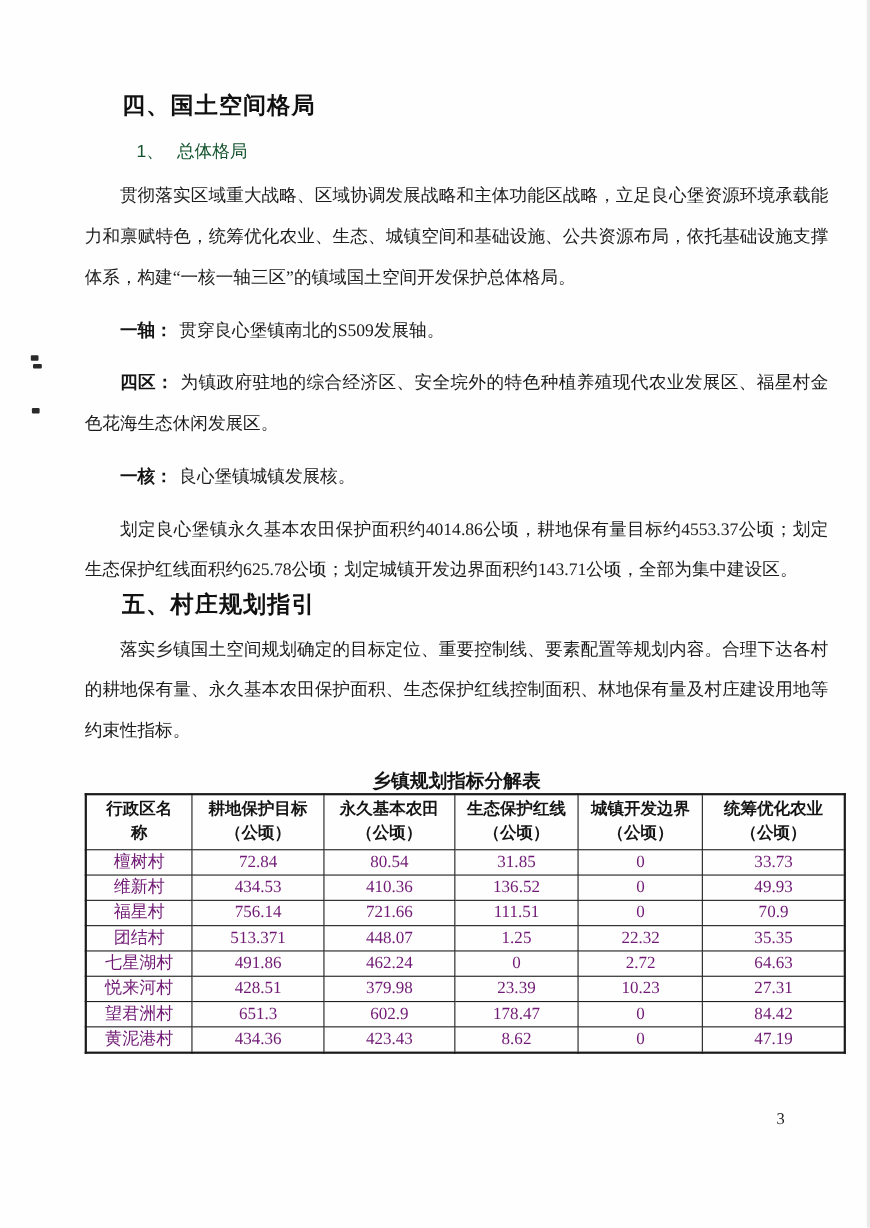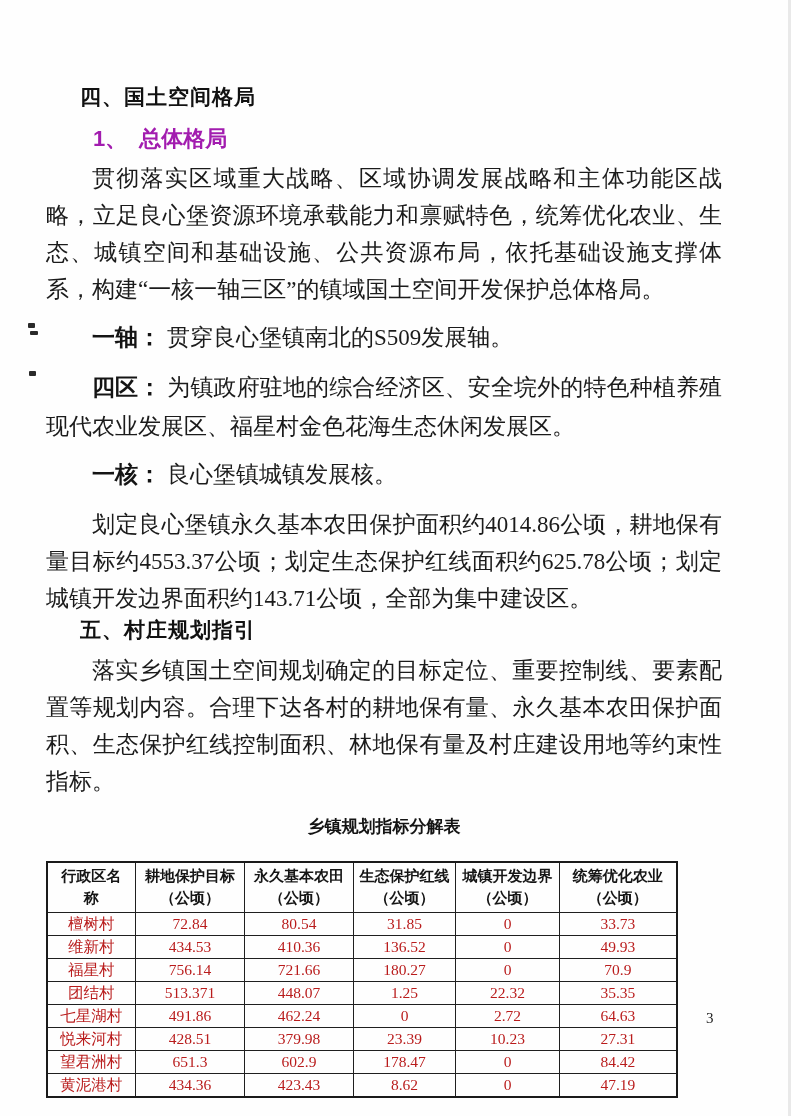--- a/index.html
+++ b/index.html
@@ -6,66 +6,66 @@
   body {
     width: 791px; height: 1116px;
     background: #fefefe;
     position: relative;
     overflow: hidden;
     font-family: "Liberation Serif", serif;
     color: #1b1b1b;
   }
   .page {
     position: absolute;
-    left: 46px; top: 84px;
+    left: 77px; top: 84px;
     width: 676px;
   }
   h1.sec {
     font-family: "Liberation Sans", sans-serif;
     font-size: 21px;
     font-weight: bold;
     margin: 0 0 0 34px;
     line-height: 26px;
     letter-spacing: 1px;
     color: #111;
   }
   h1.sec5 { }
   h2.sub {
     font-family: "Liberation Sans", sans-serif;
-    font-size: 22px;
-    font-weight: bold;
+    font-size: 16px;
+    font-weight: normal;
     margin: 17px 0 0 47px;
     line-height: 24px;
-    color: #a21caf;
+    color: #14532d;
   }
   h2.sub .num { margin-right: 12px; }
   p.body {
-    font-size: 23px;
+    font-size: 16px;
     line-height: 37px;
     text-align: justify;
     text-indent: 2em;
     margin: 9px 0 0 0;
   }
   p.lblp { margin-top: 11px; }
   p.lblp b {
-    font-family: Liberation Mono, monospace;
+    font-family: Liberation Sans, sans-serif;
     font-weight: bold;
     margin-right: 6px;
     color: #141414;
   }
   .tbl-title {
     font-family: "Liberation Sans", sans-serif;
     font-size: 17px;
     font-weight: bold;
     text-align: center;
-    margin: 15px 0 23px 0;
+    margin: 15px 0 0 0;
     color: #141414;
   }
   table.ind {
-    width: 632px;
+    width: 692px;
     border-collapse: collapse;
     table-layout: fixed;
     border: 2px solid #1a1a1a;
   }
   table.ind th, table.ind td {
     border: 1.5px solid #1f1f1f;
     text-align: center;
     vertical-align: middle;
     padding: 0;
   }
@@ -74,21 +74,21 @@
     font-weight: bold;
     font-size: 15px;
     line-height: 22px;
     padding: 2px 0 3px 0;
     color: #151515;
   }
   table.ind td {
     font-size: 15.5px;
     height: 22px;
     line-height: 22px;
-    color: #b91c1c;
+    color: #701a75;
   }
   .pageno {
     position: absolute;
     left: 706px; top: 1010px;
     font-size: 15px;
     color: #222;
   }
   .artifact {
     position: absolute;
     background: #2a2a2a;
@@ -181,21 +181,21 @@
         <td>434.53</td>
         <td>410.36</td>
         <td>136.52</td>
         <td>0</td>
         <td>49.93</td>
       </tr>
       <tr>
         <td>福星村</td>
         <td>756.14</td>
         <td>721.66</td>
-        <td>180.27</td>
+        <td>111.51</td>
         <td>0</td>
         <td>70.9</td>
       </tr>
       <tr>
         <td>团结村</td>
         <td>513.371</td>
         <td>448.07</td>
         <td>1.25</td>
         <td>22.32</td>
         <td>35.35</td>

